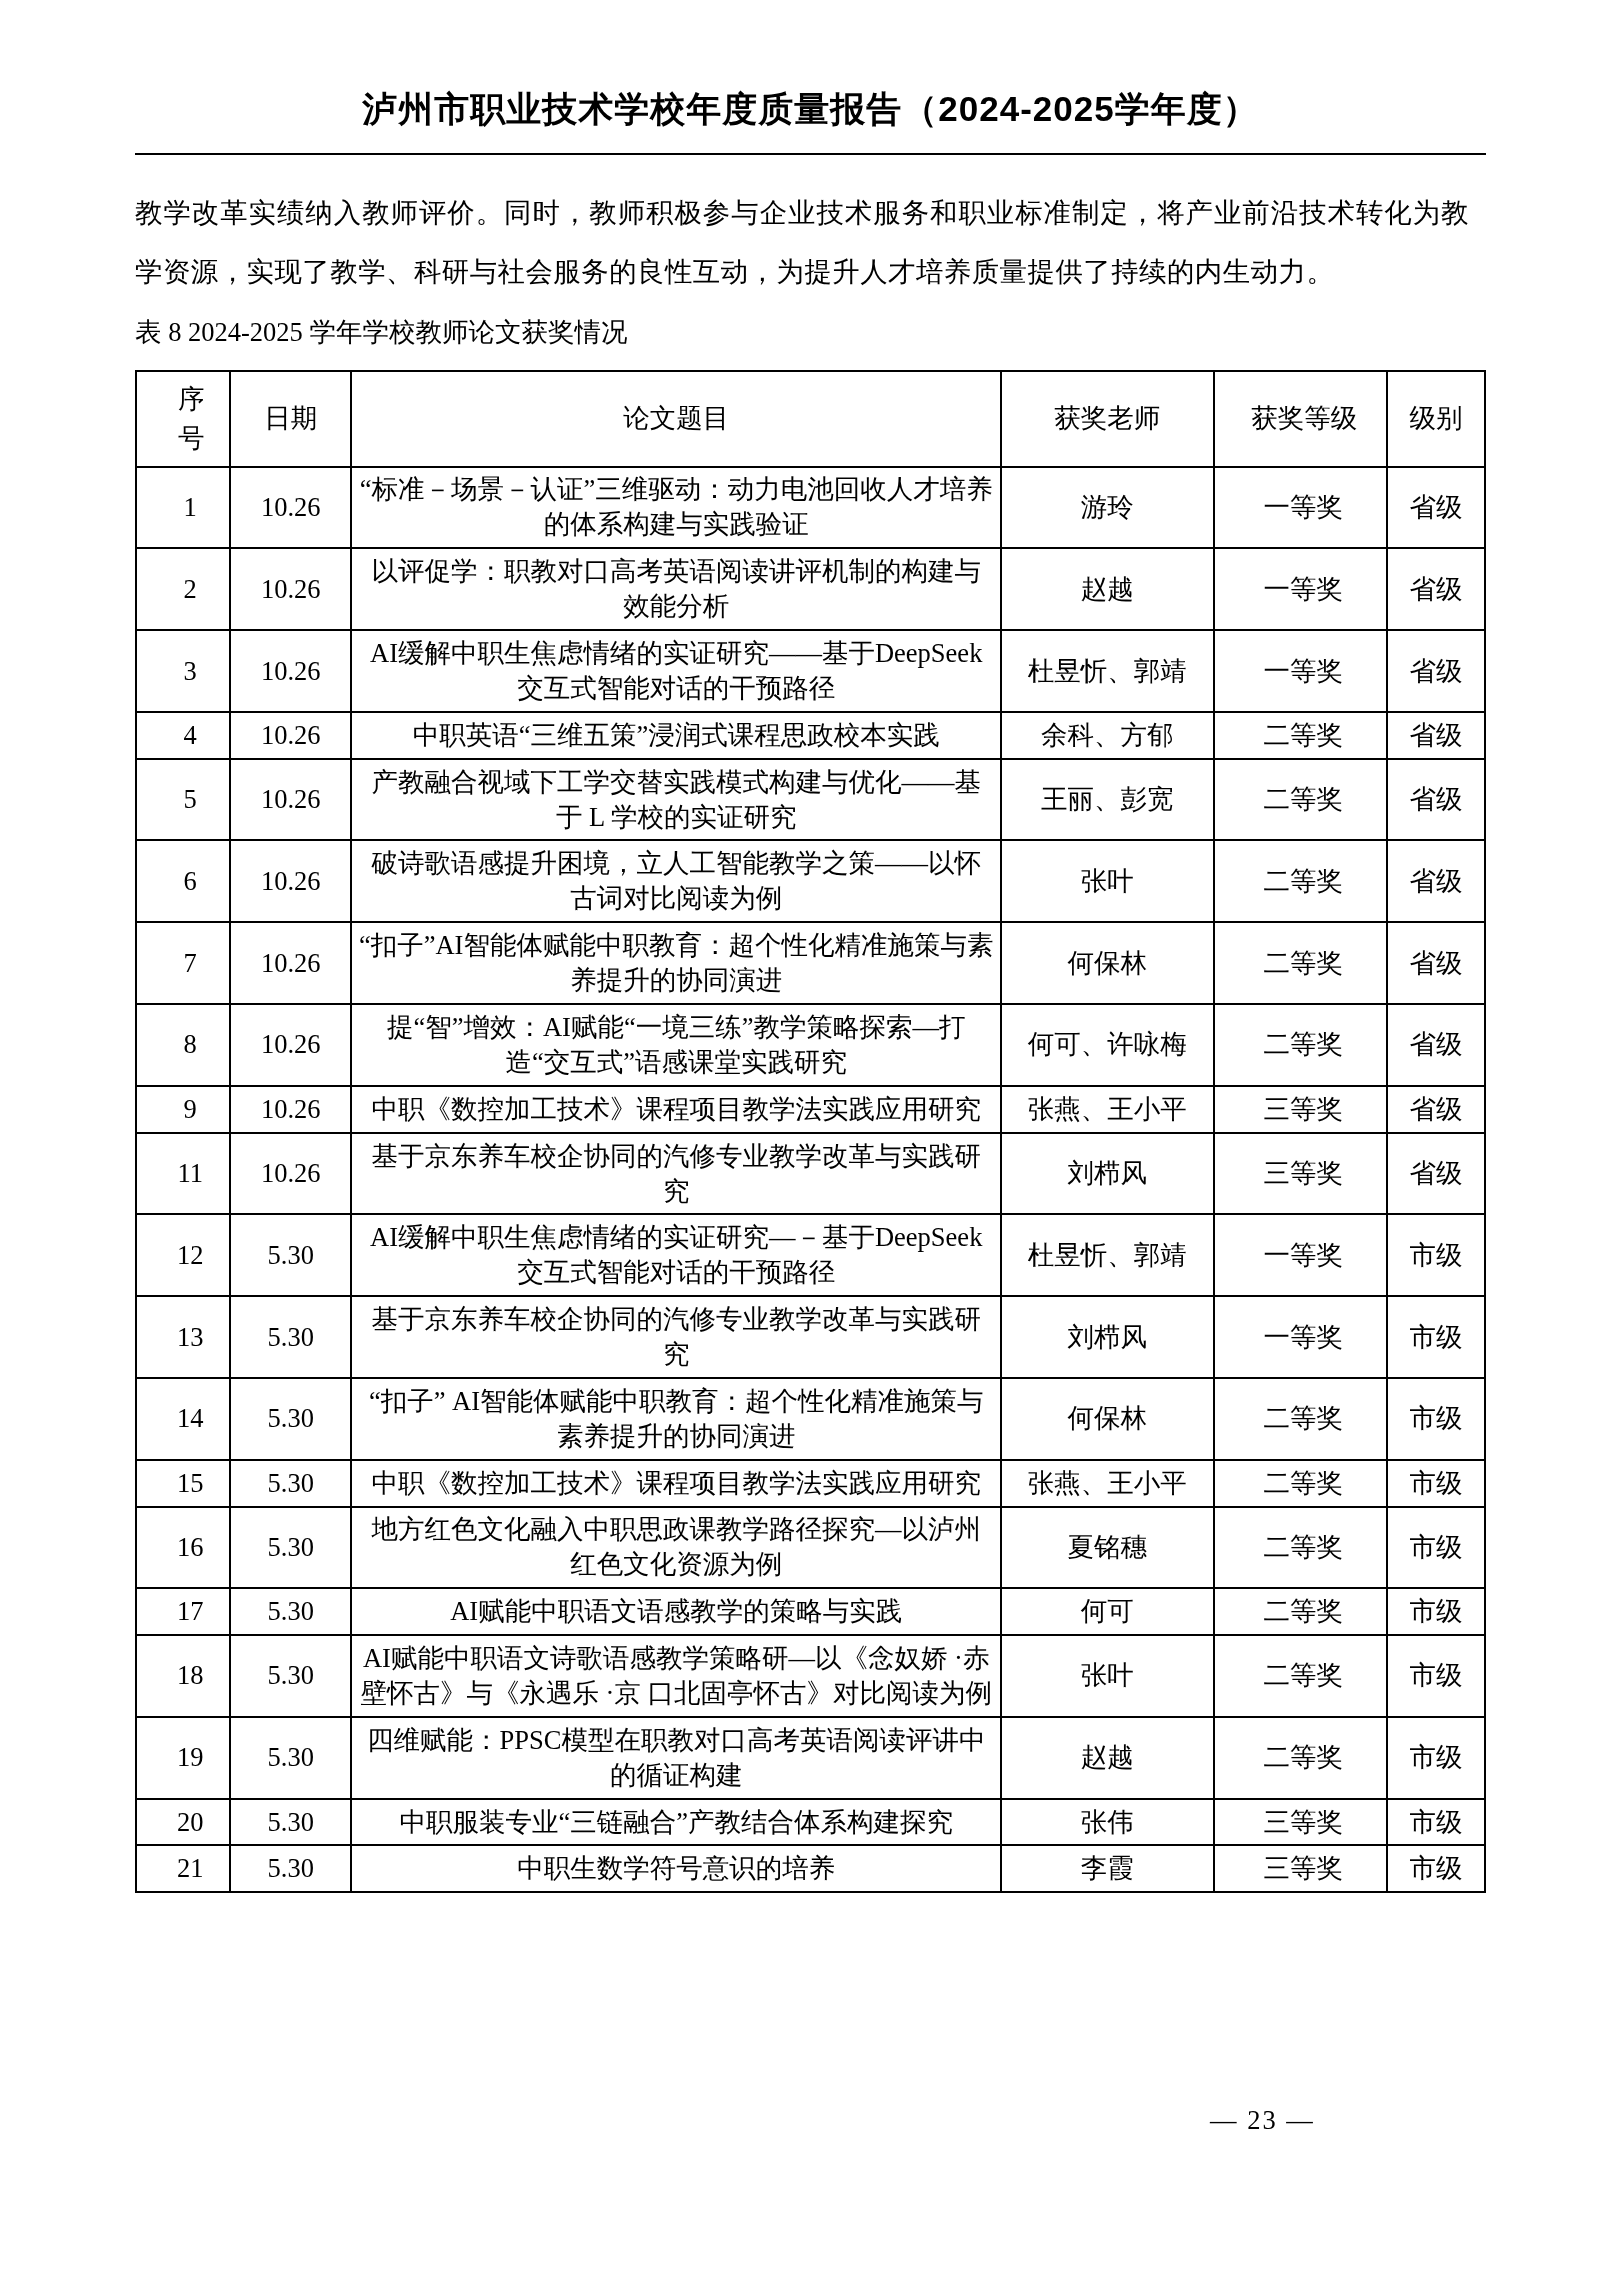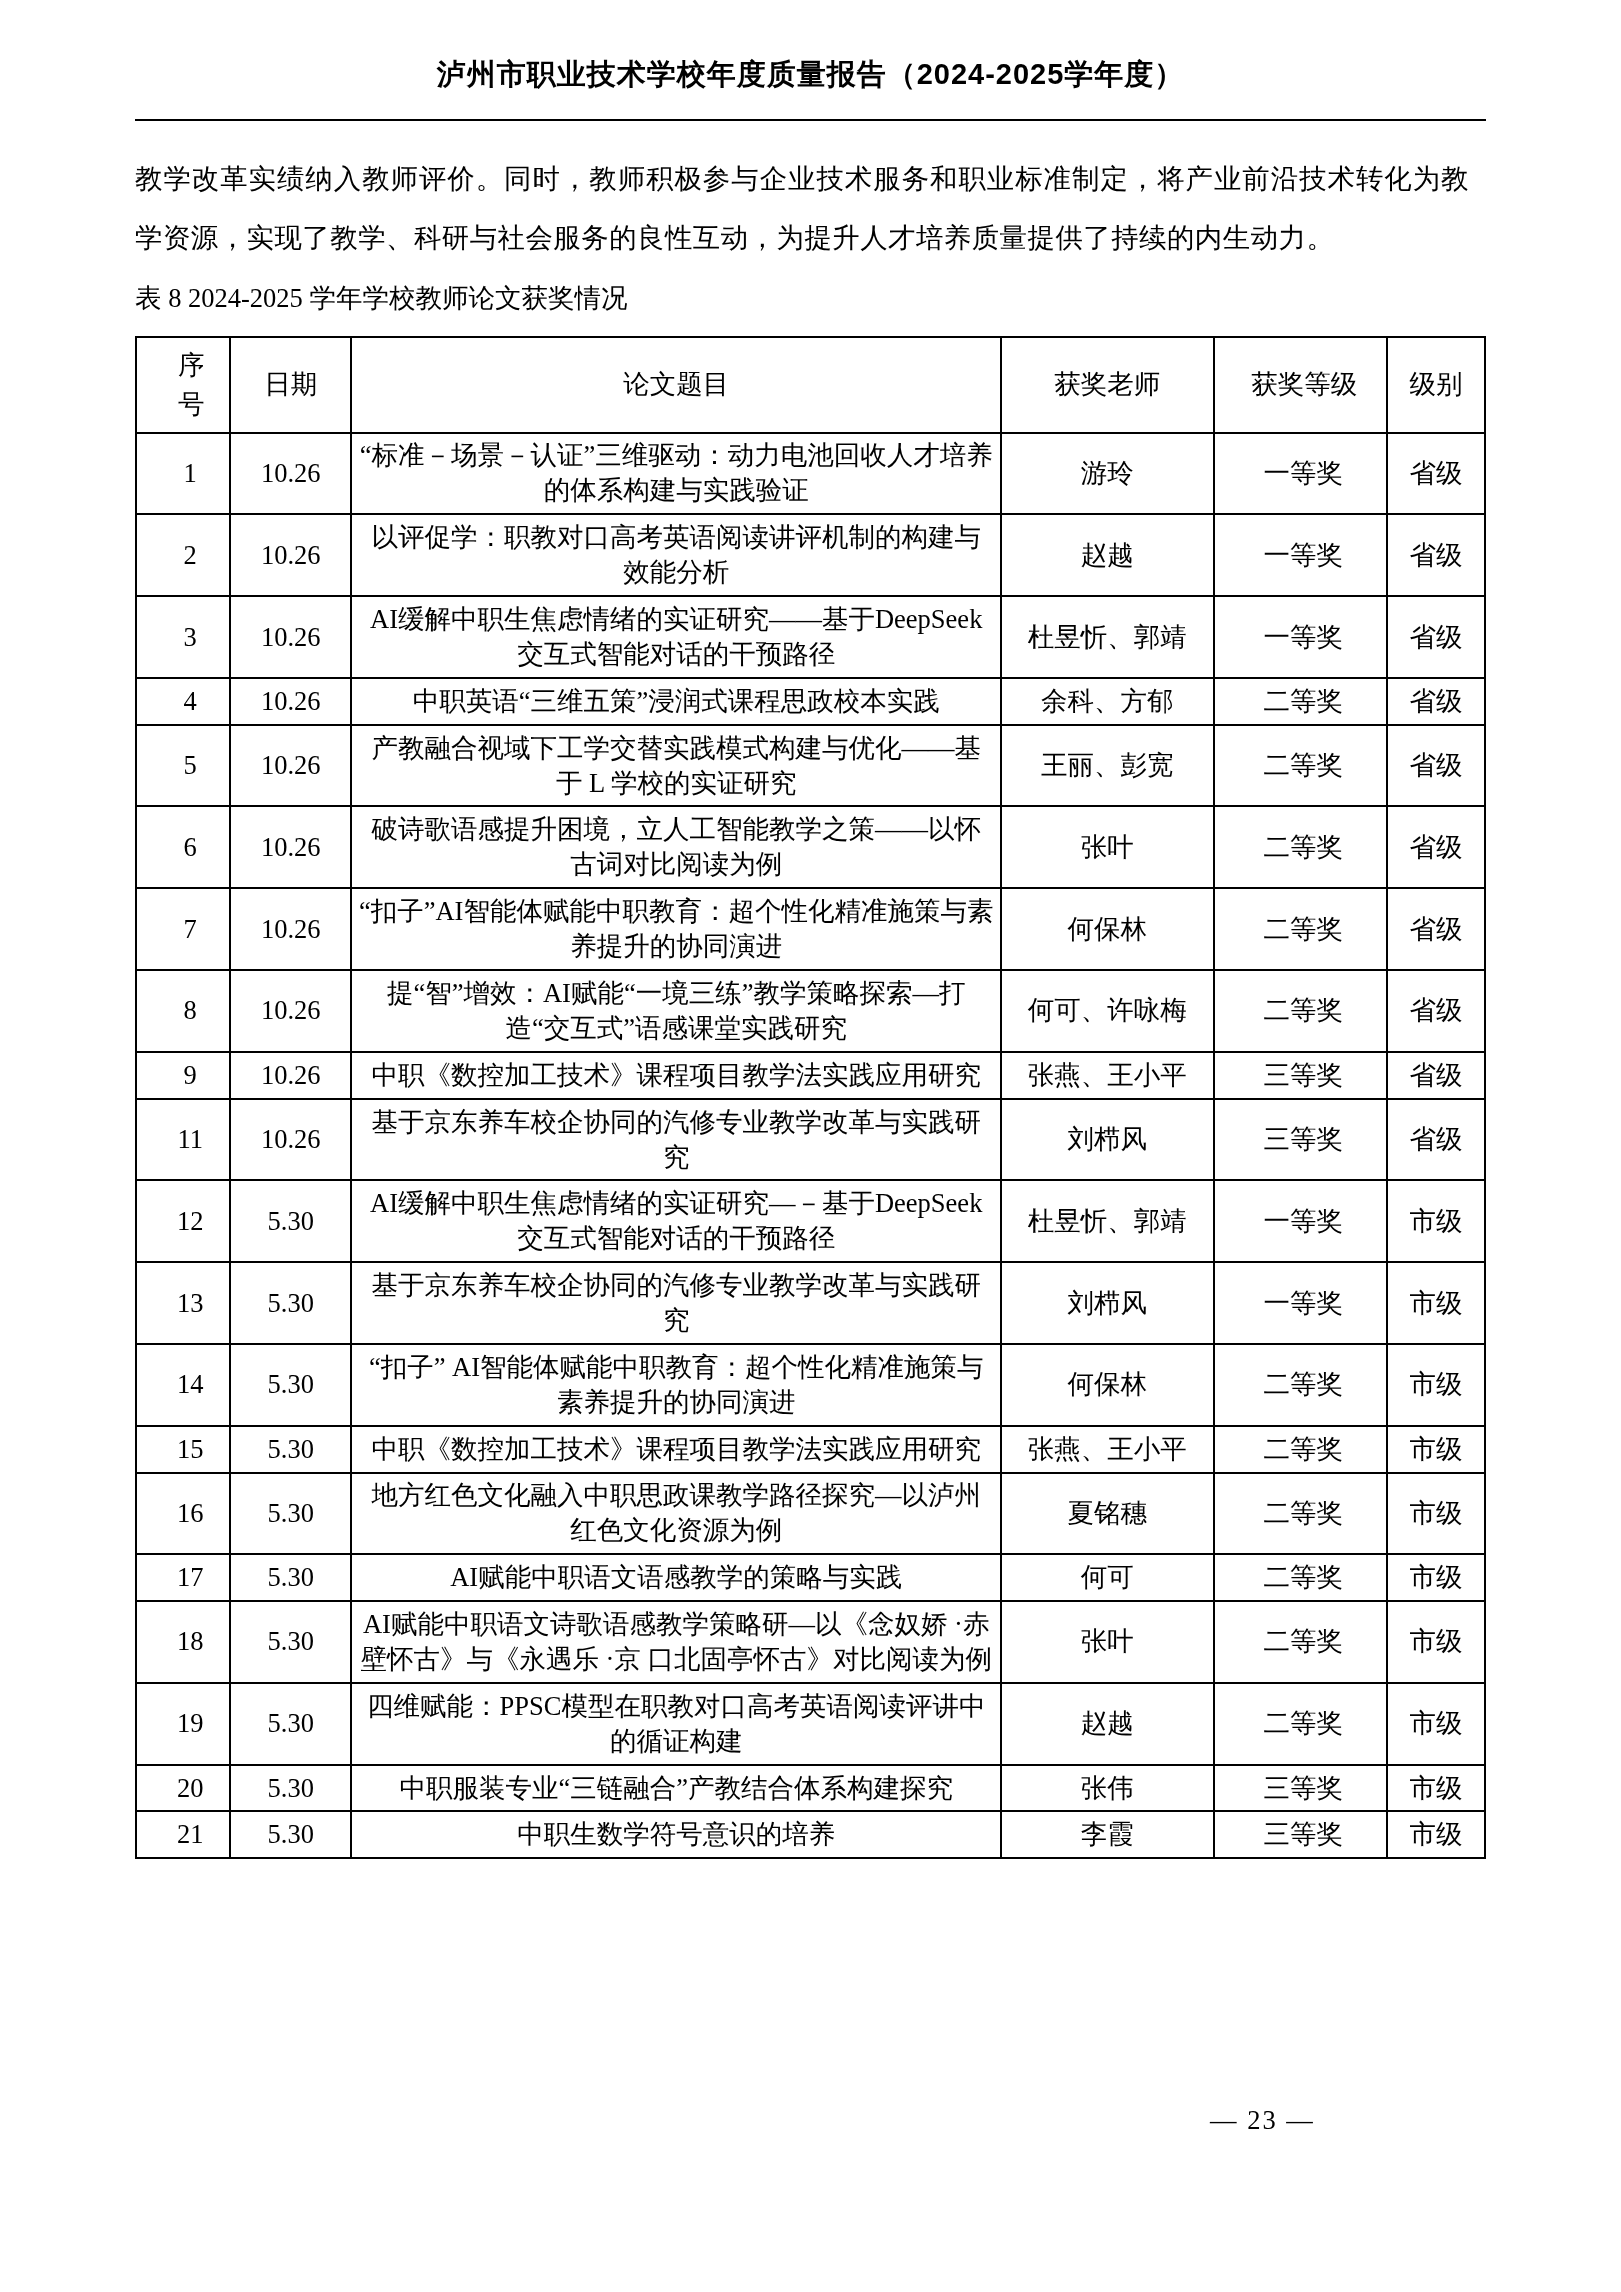--- a/index.html
+++ b/index.html
@@ -10,25 +10,25 @@
     font-family: "Liberation Serif", "DejaVu Serif", serif;
     position: relative;
     overflow: hidden;
   }
   .content {
     position: absolute;
     left: 135px; top: 0;
     width: 1351px;
   }
   .doc-title {
-    margin-top: 56px;
+    margin-top: 90px;
     text-align: center;
     font-family: "Liberation Sans", "DejaVu Sans", sans-serif;
     font-weight: bold;
-    font-size: 29px;
+    font-size: 35px;
     line-height: 37px;
     letter-spacing: 1px;
   }
   .header-rule {
     margin-top: 25.5px;
     border-top: 2.9px solid #000;
     height: 0;
   }
   .body-para {
     margin: 29px 17px 0 0;

